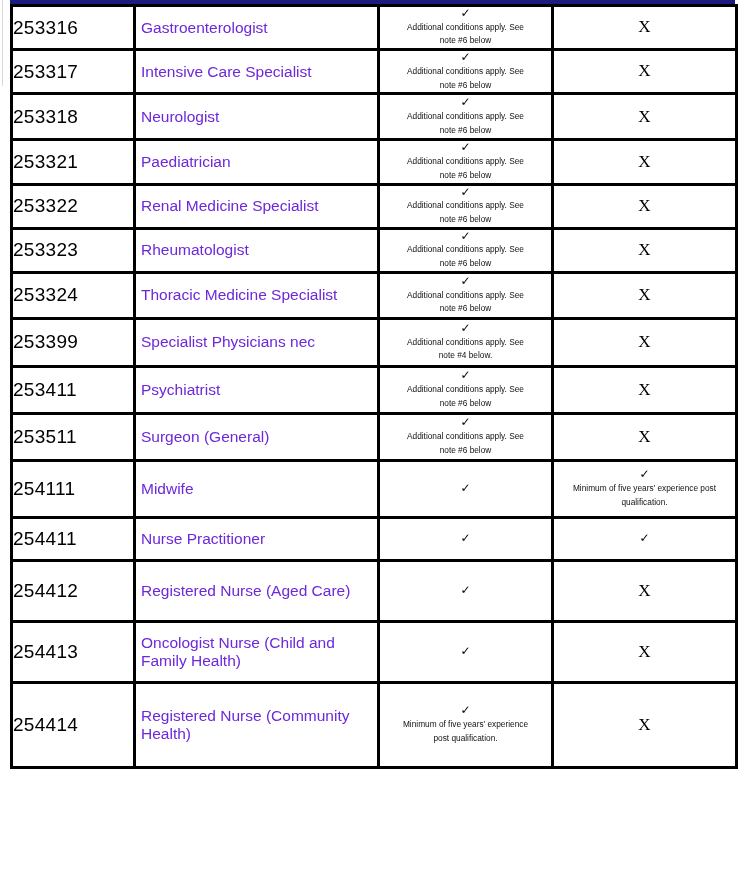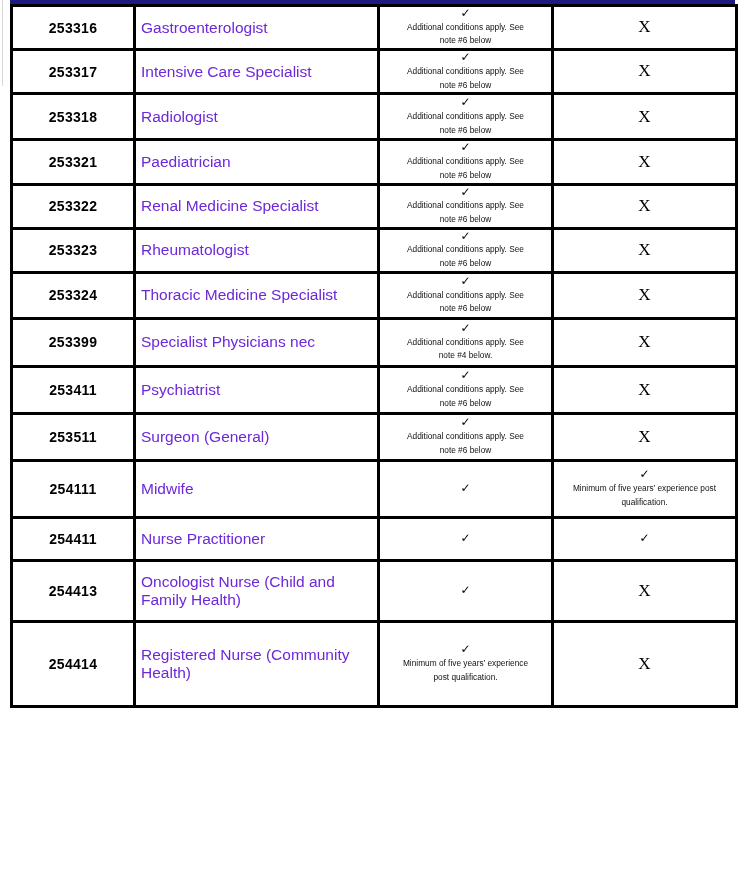--- a/index.html
+++ b/index.html
@@ -33,23 +33,23 @@
   col.c-occ  { width: 244px; }
   col.c-cond { width: 174px; }
   col.c-elig { width: 184px; }
   td {
     border: 3px solid #000000;
     vertical-align: middle;
     padding: 0;
     overflow: hidden;
   }
   td.code {
-    text-align: center;
-    font-weight: bold;
-    font-size: 14px;
+    text-align: left;
+    font-weight: normal;
+    font-size: 19px;
     letter-spacing: 0.3px;
   }
   td.occ {
     font-size: 15.5px;
     padding: 2px 8px 2px 5px;
     line-height: 1.15;
     color: #6d28d9;
   }
   td.cond { text-align: center; }
   .mark {
@@ -108,21 +108,21 @@
           <div class="mark">✓</div>
           <div class="note">Additional conditions apply. See note #6 below</div>
         </td>
         <td class="cond">
           <div class="mark xmark">X</div>
 
         </td>
       </tr>
       <tr style="height:46px">
         <td class="code">253318</td>
-        <td class="occ">Radiologist</td>
+        <td class="occ">Neurologist</td>
         <td class="cond">
           <div class="mark">✓</div>
           <div class="note">Additional conditions apply. See note #6 below</div>
         </td>
         <td class="cond">
           <div class="mark xmark">X</div>
 
         </td>
       </tr>
       <tr style="height:44px">
@@ -227,20 +227,32 @@
         <td class="cond">
           <div class="mark">✓</div>
 
         </td>
         <td class="cond">
           <div class="mark">✓</div>
 
         </td>
       </tr>
       <tr style="height:61px">
+        <td class="code">254412</td>
+        <td class="occ">Registered Nurse (Aged Care)</td>
+        <td class="cond">
+          <div class="mark">✓</div>
+
+        </td>
+        <td class="cond">
+          <div class="mark xmark">X</div>
+
+        </td>
+      </tr>
+      <tr style="height:61px">
         <td class="code">254413</td>
         <td class="occ">Oncologist Nurse (Child and Family Health)</td>
         <td class="cond">
           <div class="mark">✓</div>
 
         </td>
         <td class="cond">
           <div class="mark xmark">X</div>
 
         </td>

